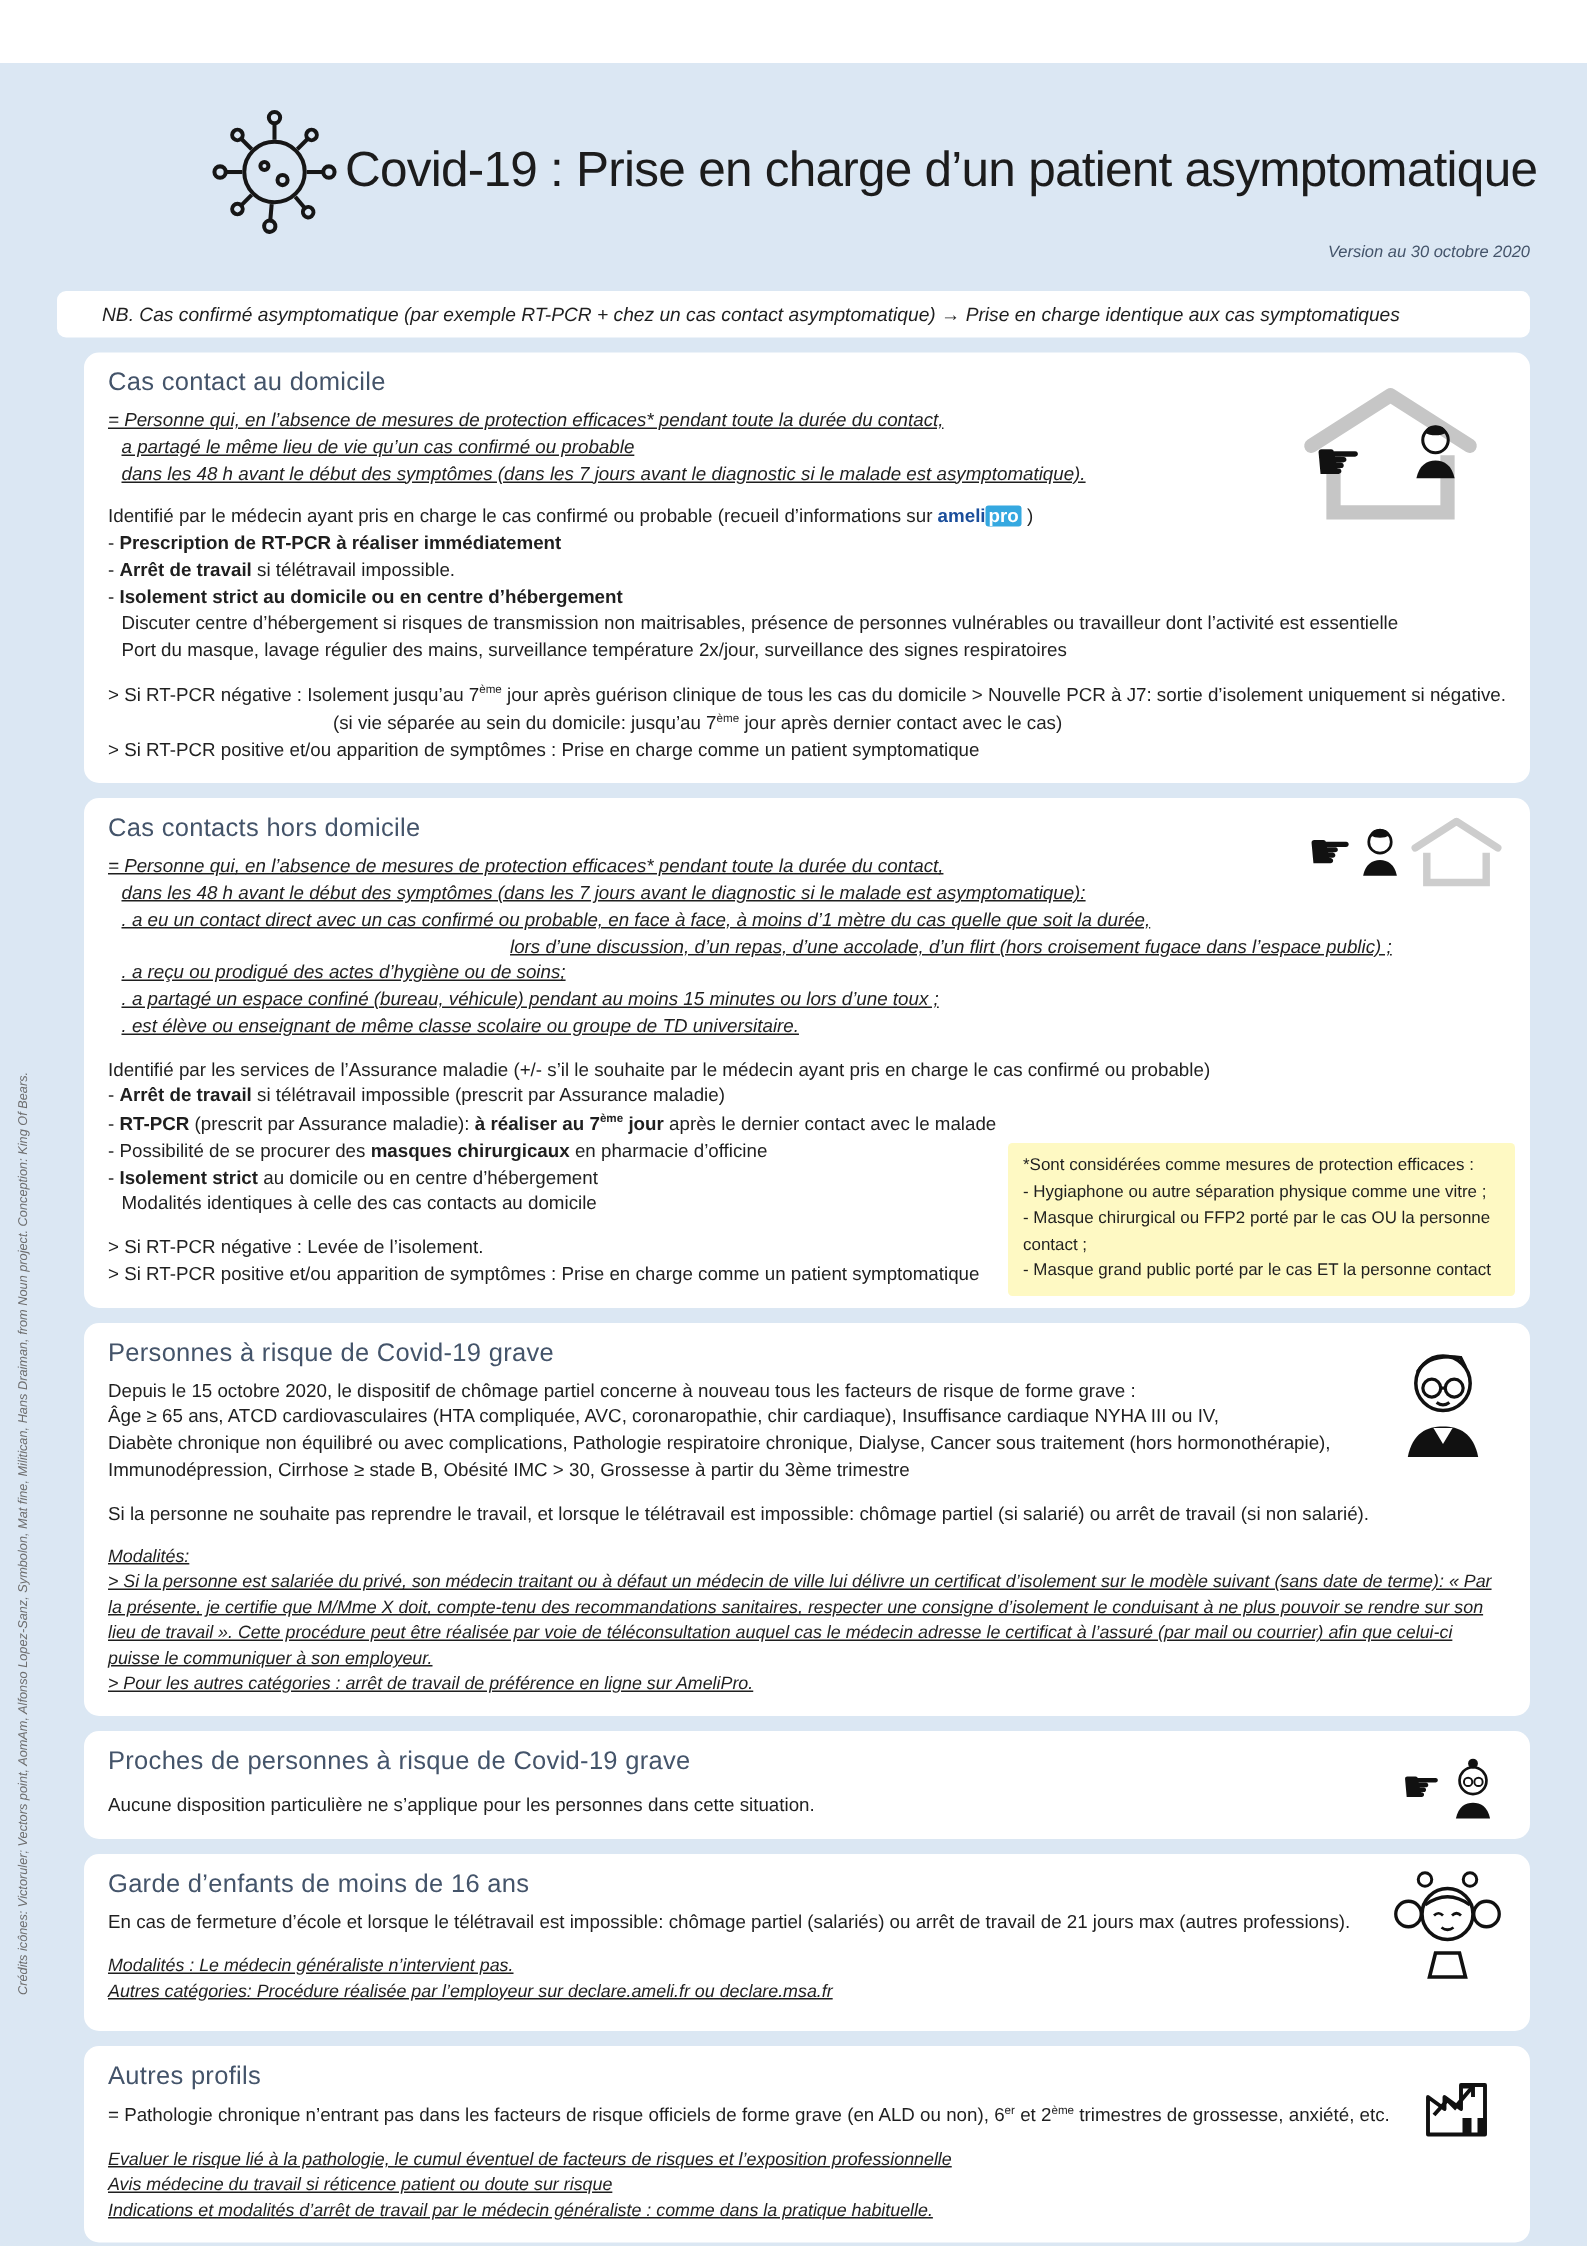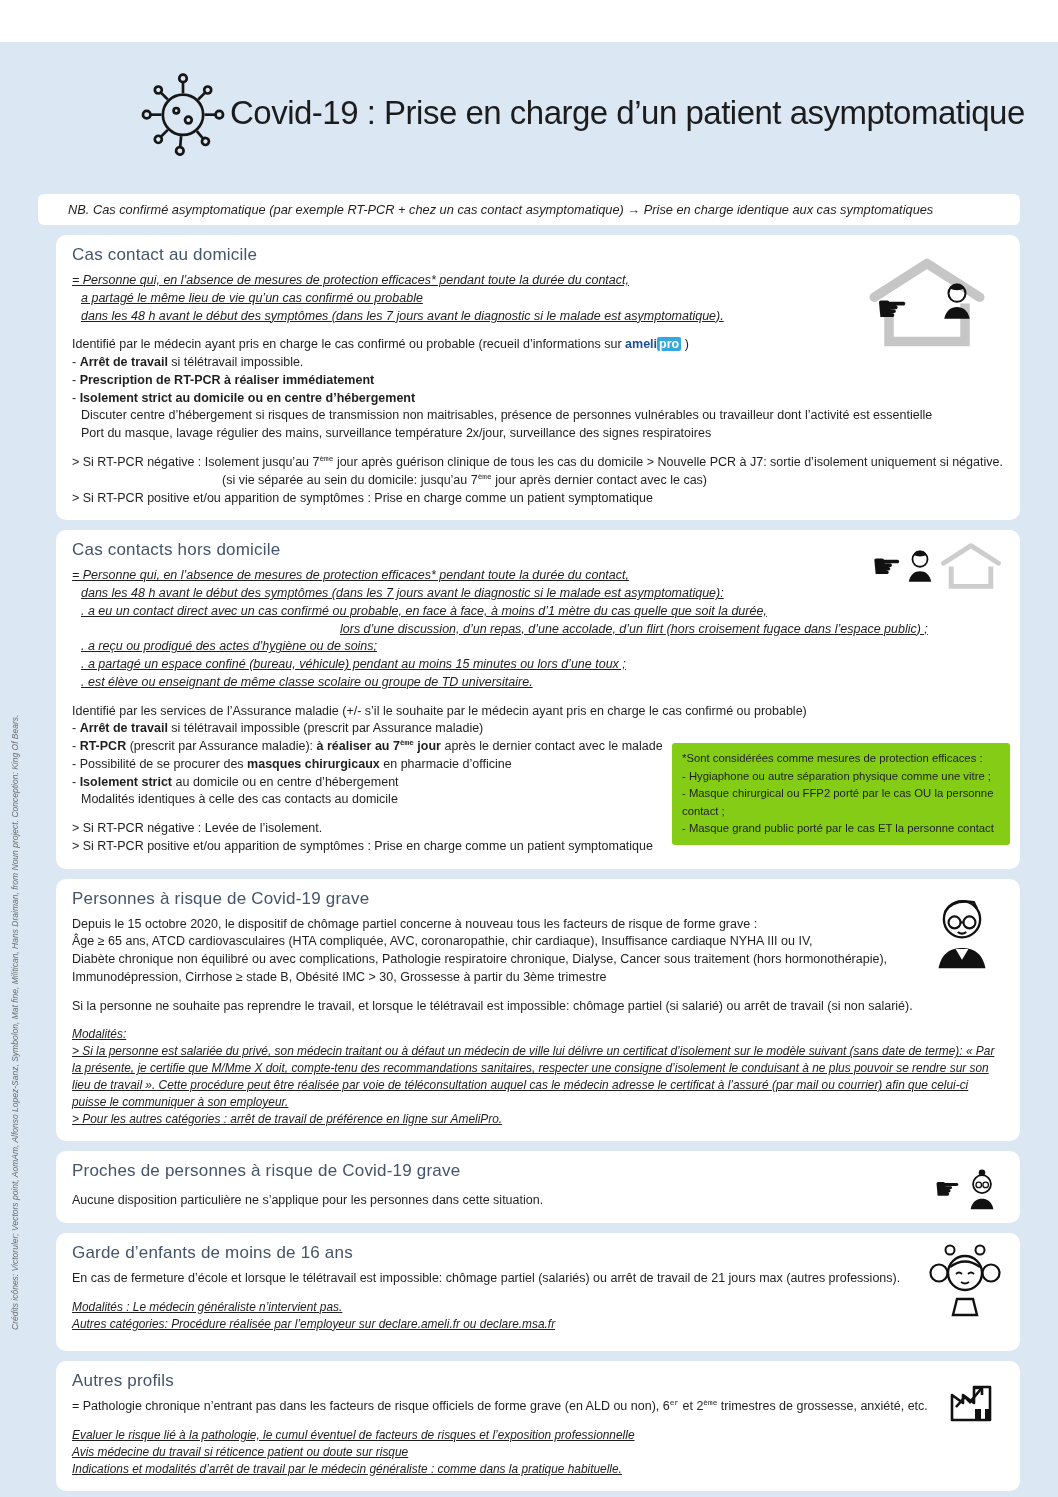--- a/index.html
+++ b/index.html
@@ -35,21 +35,21 @@
   .lines { font-size:12.5px; line-height:1.42; }
   .line { min-height:16px; }
   .ln-it { font-style:italic;text-decoration:underline; }
   .ln-sm { font-size:11.9px; }
   .ln-ind1 { padding-left:9px; }
   .ln-ind2 { padding-left:150px; }
   .ln-ind3 { padding-left:268px; }
   .ln-gap { margin-top:11px; }
   .s-b { font-weight:700; }
   .s-i { font-style:italic; }
-  .s-sup { font-size:0.62em; vertical-align:super;font-family:Liberation Mono, monospace; }
+  .s-sup { font-size:0.62em; vertical-align:super; }
   .s-ameli { color:#1b4e9b; font-weight:700; }
   .s-pro { color:#ffffff; background:#35a8e0; font-weight:700; padding:0 2px; border-radius:2px; }
 
   
   .icon-wrap { position:absolute; }
   .hand { font-family:"DejaVu Sans",sans-serif; color:#111; line-height:1; display:inline-block; }
   .icon-house-contact { top:20px; right:18px; width:150px; height:95px; }
   .icon-house-contact .house { position:absolute; inset:0; }
   .icon-house-contact .hand { position:absolute; left:24px; top:36px; font-size:36px; }
   .icon-house-contact .bust { position:absolute; right:28px; top:26px; }
@@ -57,22 +57,22 @@
   .icon-person-house { top:10px; right:16px; }
   .icon-person-house .hand { font-size:34px; }
   .icon-elderly { top:14px; right:26px; }
   .icon-hand-elderly { top:16px; right:20px; }
   .icon-hand-elderly .hand { font-size:30px; }
   .icon-child { top:8px; right:18px; }
   .icon-factory { top:10px; right:22px; }
 
   
   .note-box {
-    position:absolute; right:10px; bottom:24px; width:338px;
-    background:#84cc16; border-radius:3px; padding:7px 10px;
+    position:absolute; right:10px; bottom:8px; width:338px;
+    background:#fef9c3; border-radius:3px; padding:7px 10px;
   }
   .note-box .line { font-size:11.3px; line-height:1.55; min-height:13px; }
 
   
   .credits {
     position:absolute; left:10px; top:1288px;
     transform:rotate(-90deg); transform-origin:left top;
     white-space:nowrap; font-size:8.5px; font-style:italic; color:#6d6d6d;
   }
   svg { display:block; }
@@ -122,20 +122,21 @@
                 <line x1="32" y1="24" x2="32" y2="17"></line>
                 <circle cx="32" cy="14" r="2.6"></circle>
               </g>
             <circle cx="27" cy="37" r="2"></circle>
               <circle cx="36" cy="44" r="2.5"></circle>
           </g>
         </svg>
       </div>
       <h1>Covid-19 : Prise en charge d’un patient asymptomatique</h1>
     </div>
+    <div class="version">Version au 30 octobre 2020</div>
 
     <div class="nb-band">
       <span><span class="s-i">NB. Cas confirmé asymptomatique (par exemple RT-PCR + chez un cas contact asymptomatique) </span><span class="s-i s-b">→ </span><span class="s-i">Prise en charge identique aux cas symptomatiques</span></span>
     </div>
 
     <section class="card" style="min-height:258px">
       <h2>Cas contact au domicile</h2>
       <div class="icon-wrap icon-house-contact">
         <svg class="house" width="150" height="95" viewBox="0 0 120 90">
           <path d="M10 40 L60 8 L110 40" fill="none" stroke="#c6c6c6" stroke-width="9" stroke-linecap="round" stroke-linejoin="round"></path>
@@ -146,22 +147,22 @@
           <circle cx="20" cy="14" r="10" fill="none" stroke="#111" stroke-width="2.4"></circle>
           <path d="M11 8 a10 10 0 0 1 18 0 c-6 3 -12 3 -18 0 z" fill="#111"></path>
           <path d="M5 44 c2-10 8-14 15-14 s13 4 15 14 z" fill="#111"></path>
         </svg>
       </div>
       <div class="lines">
           <div class="line ln-it"><span>= Personne qui, en l’absence de mesures de protection efficaces* pendant toute la durée du contact,</span></div>
           <div class="line ln-it ln-ind1"><span>a partagé le même lieu de vie qu’un cas confirmé ou probable</span></div>
           <div class="line ln-it ln-ind1"><span>dans les 48 h avant le début des symptômes (dans les 7 jours avant le diagnostic si le malade est asymptomatique).</span></div>
           <div class="line ln-gap"><span>Identifié par le médecin ayant pris en charge le cas confirmé ou probable (recueil d’informations sur </span><span class="s-ameli">ameli</span><span class="s-pro">pro</span><span> )</span></div>
+          <div class="line"><span>- </span><span class="s-b">Prescription de RT-PCR à réaliser immédiatement</span></div>
           <div class="line"><span>- </span><span class="s-b">Arrêt de travail</span><span> si télétravail impossible.</span></div>
-          <div class="line"><span>- </span><span class="s-b">Prescription de RT-PCR à réaliser immédiatement</span></div>
           <div class="line"><span>- </span><span class="s-b">Isolement strict au domicile ou en centre d’hébergement</span></div>
           <div class="line ln-ind1"><span>Discuter centre d’hébergement si risques de transmission non maitrisables, présence de personnes vulnérables ou travailleur dont l’activité est essentielle</span></div>
           <div class="line ln-ind1"><span>Port du masque, lavage régulier des mains, surveillance température 2x/jour, surveillance des signes respiratoires</span></div>
           <div class="line ln-gap"><span>&gt; Si RT-PCR négative : Isolement jusqu’au 7</span><span class="s-sup">ème</span><span> jour après guérison clinique de tous les cas du domicile &gt; Nouvelle PCR à J7: sortie d’isolement uniquement si négative.</span></div>
           <div class="line ln-ind2"><span>(si vie séparée au sein du domicile: jusqu’au 7</span><span class="s-sup">ème</span><span> jour après dernier contact avec le cas)</span></div>
           <div class="line"><span>&gt; Si RT-PCR positive et/ou apparition de symptômes : Prise en charge comme un patient symptomatique</span></div>
         </div>
     </section>
 
     <section class="card" style="min-height:300px">

